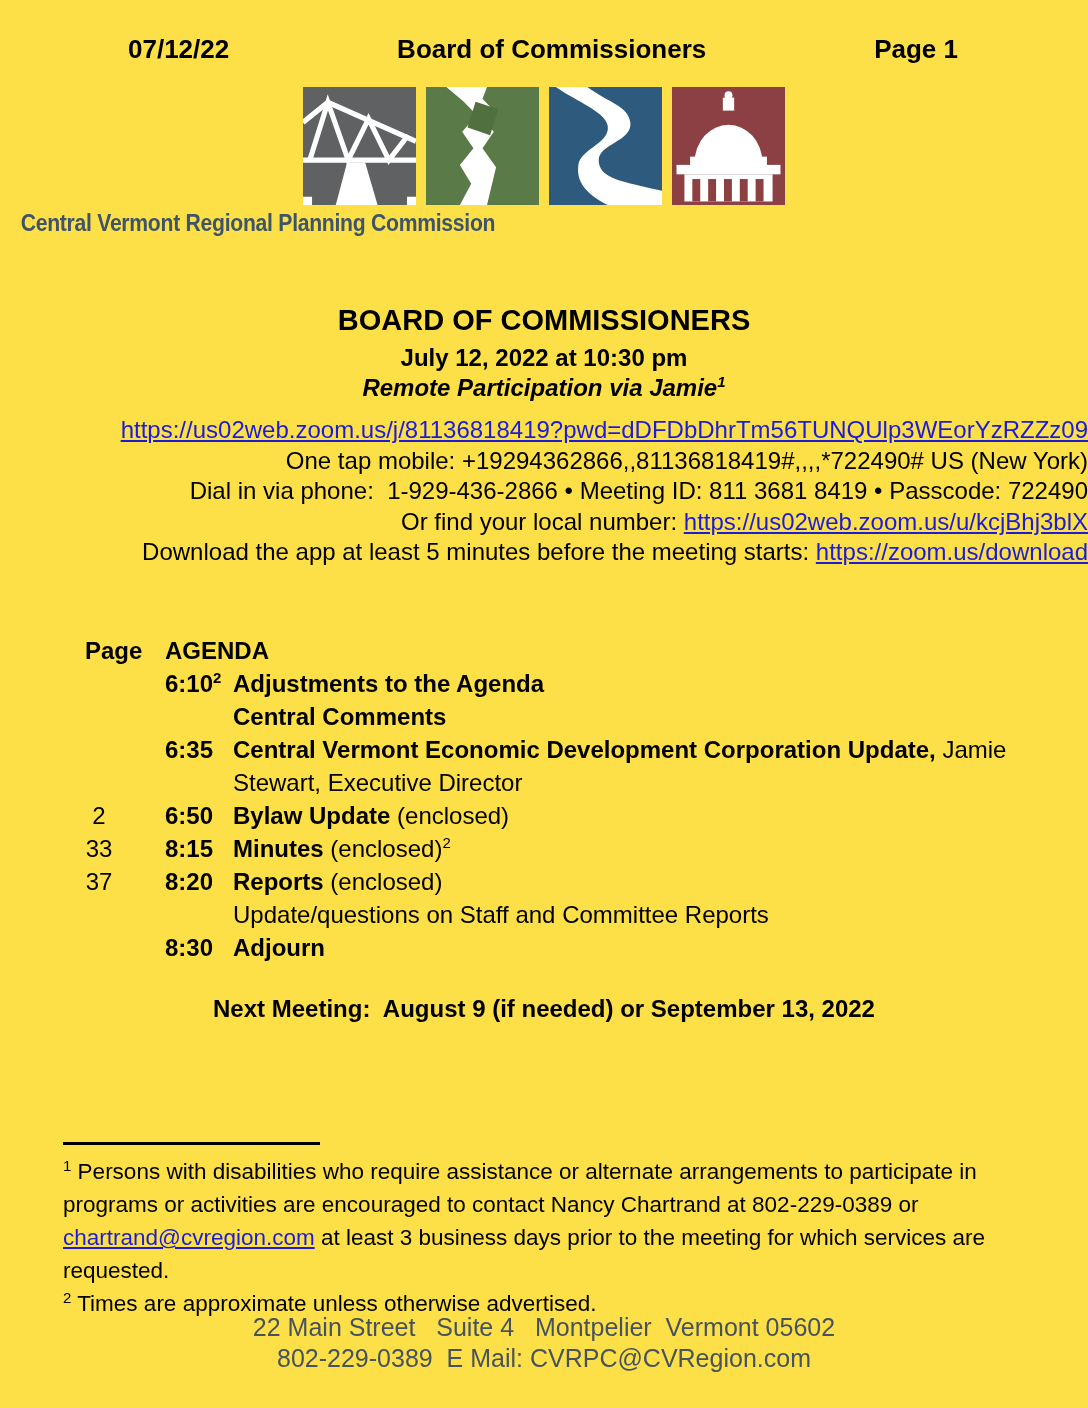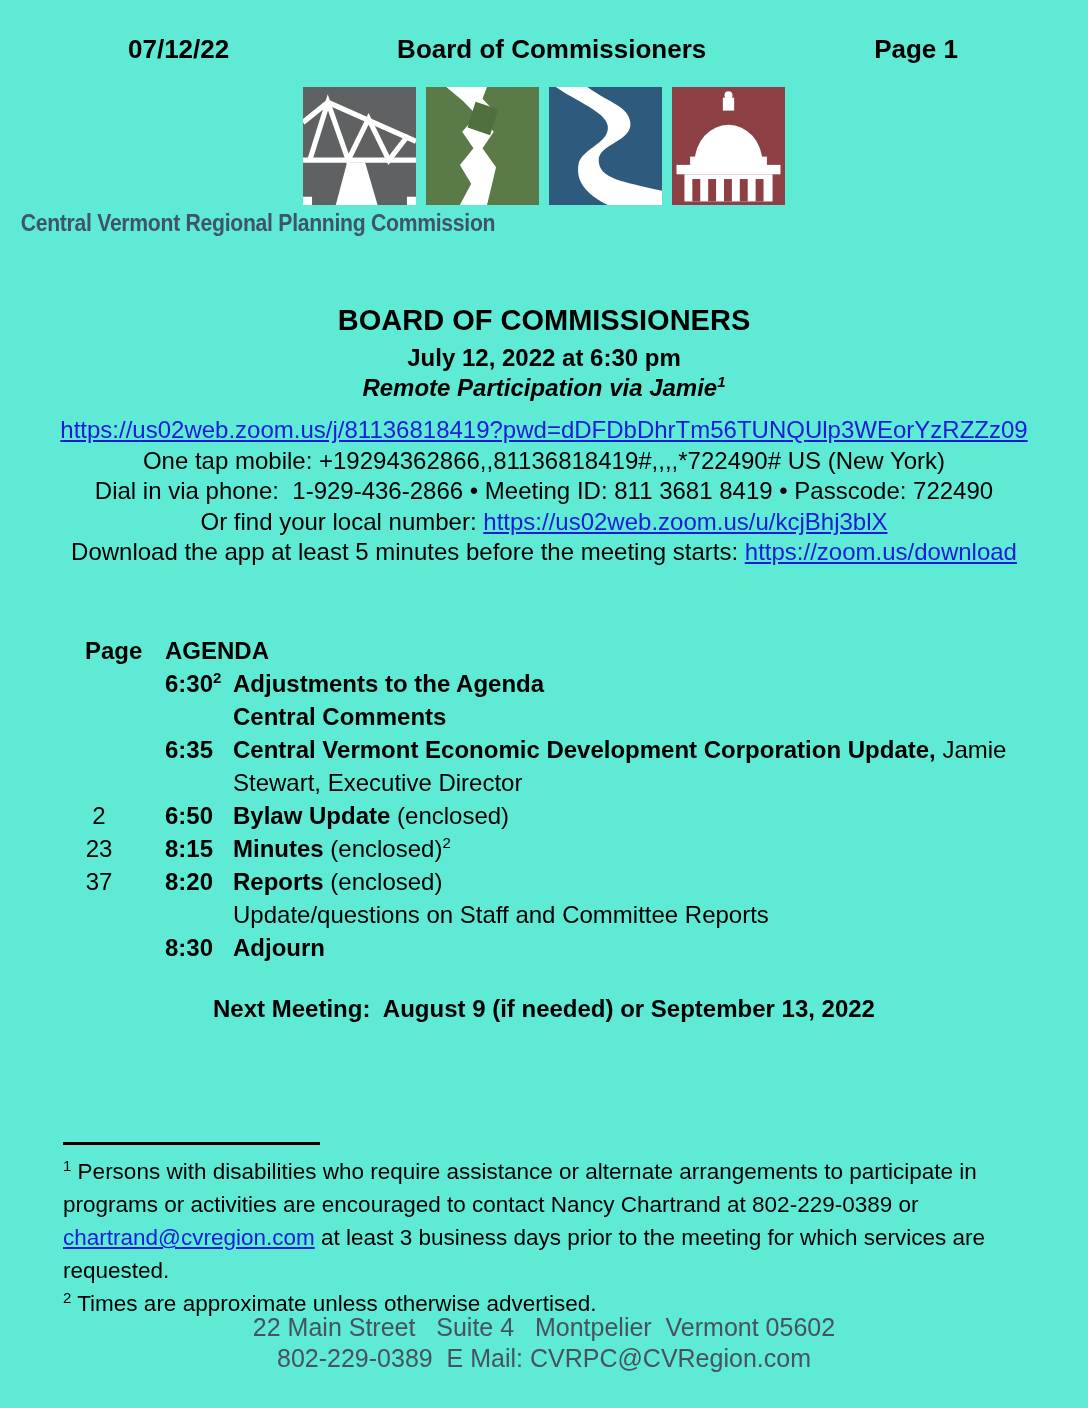--- a/index.html
+++ b/index.html
@@ -1,18 +1,18 @@
 <!DOCTYPE html>
 <html><head>
 <meta charset="utf-8">
 <style>
   html,body { margin:0; padding:0; background:#e8e8e8; }
   .page {
     position:relative; width:1088px; height:1408px; margin:0 auto;
-    background:#5eead4; overflow:hidden;
+    background:#fde047; overflow:hidden;
     font-family:"Liberation Sans", sans-serif; color:#000;
   }
   .prewrap { white-space:pre-wrap; }
 
   
   .run-head {
     display:flex; justify-content:space-between; align-items:baseline;
     padding:34px 130px 0 128px; font-size:26px; font-weight:bold;
   }
 
@@ -27,21 +27,21 @@
   }
 
   
   .title-block { margin-top:66px; text-align:center; }
   .mtg-title { font-size:29px; font-weight:bold; line-height:34px; }
   .mtg-date  { font-size:24px; font-weight:bold; line-height:30px; margin-top:6px; }
   .mtg-remote{ font-size:24px; font-weight:bold; font-style:italic; line-height:30px; }
   sup.fn { font-size:15px; vertical-align:super; line-height:0; }
 
   
-  .zoom-info { margin-top:12px; text-align:center; font-size:24px; line-height:30.5px; }
+  .zoom-info { margin-top:12px; text-align:right; font-size:24px; line-height:30.5px; }
   .zoom-info div { margin-top:0; }
   a.link { color:#1b1bd8; text-decoration:underline; cursor:pointer; }
 
   
   .agenda { margin:66px 60px 0 63px; font-size:24px; }
   .agenda-grid { display:grid; grid-template-columns:72px 98px 1fr; }
   .agenda-grid > * { line-height:33px; }
   .hdr { font-weight:bold; }
   .col-page { text-align:center; }
   .col-time { padding-left:30px; font-weight:bold; white-space:pre-wrap; }
@@ -117,58 +117,58 @@
         </g>
       </svg>
     </div>
     <div>
       <span class="logo-name">Central Vermont Regional Planning Commission</span>
     </div>
   </div>
 
   <div class="title-block">
     <div class="mtg-title">BOARD OF COMMISSIONERS</div>
-    <div class="mtg-date">July 12, 2022 at 6:30 pm</div>
+    <div class="mtg-date">July 12, 2022 at 10:30 pm</div>
     <div class="mtg-remote"><span>Remote Participation via Jamie</span><sup class="fn">1</sup></div>
   </div>
 
   <div class="zoom-info">
     <div><a class="link">https://us02web.zoom.us/j/81136818419?pwd=dDFDbDhrTm56TUNQUlp3WEorYzRZZz09</a></div>
     <div class="prewrap">One tap mobile: +19294362866,,81136818419#,,,,*722490# US (New York)</div>
     <div class="prewrap">Dial in via phone:  1-929-436-2866 • Meeting ID: 811 3681 8419 • Passcode: 722490</div>
     <div><span class="prewrap">Or find your local number: </span><a class="link">https://us02web.zoom.us/u/kcjBhj3blX</a></div>
     <div><span class="prewrap">Download the app at least 5 minutes before the meeting starts: </span><a class="link">https://zoom.us/download</a></div>
   </div>
 
   <div class="agenda">
     <div class="agenda-grid">
       <span class="hdr col-page-hdr" style="text-align:left;padding-left:22px;">Page</span>
       <span class="hdr hdr-agenda">AGENDA</span>
 
       <span class="col-page"></span>
-      <span class="col-time"><span>6:30</span><sup class="small">2</sup></span>
+      <span class="col-time"><span>6:10</span><sup class="small">2</sup></span>
       <span class="col-item"><b>Adjustments to the Agenda</b><span></span><sup class="small2"></sup></span>
 
       <span class="col-page"></span>
       <span class="col-time"><span></span><sup class="small"></sup></span>
       <span class="col-item"><b>Central Comments</b><span></span><sup class="small2"></sup></span>
 
       <span class="col-page"></span>
       <span class="col-time"><span>6:35</span><sup class="small"></sup></span>
       <span class="col-item"><b>Central Vermont Economic Development Corporation Update,</b><span> Jamie</span><sup class="small2"></sup></span>
 
       <span class="col-page"></span>
       <span class="col-time"><span></span><sup class="small"></sup></span>
       <span class="col-item"><b></b><span>Stewart, Executive Director</span><sup class="small2"></sup></span>
 
       <span class="col-page">2</span>
       <span class="col-time"><span>6:50</span><sup class="small"></sup></span>
       <span class="col-item"><b>Bylaw Update</b><span> (enclosed)</span><sup class="small2"></sup></span>
 
-      <span class="col-page">23</span>
+      <span class="col-page">33</span>
       <span class="col-time"><span>8:15</span><sup class="small"></sup></span>
       <span class="col-item"><b>Minutes</b><span> (enclosed)</span><sup class="small2">2</sup></span>
 
       <span class="col-page">37</span>
       <span class="col-time"><span>8:20</span><sup class="small"></sup></span>
       <span class="col-item"><b>Reports</b><span> (enclosed)</span><sup class="small2"></sup></span>
 
       <span class="col-page"></span>
       <span class="col-time"><span></span><sup class="small"></sup></span>
       <span class="col-item"><b></b><span>Update/questions on Staff and Committee Reports</span><sup class="small2"></sup></span>

